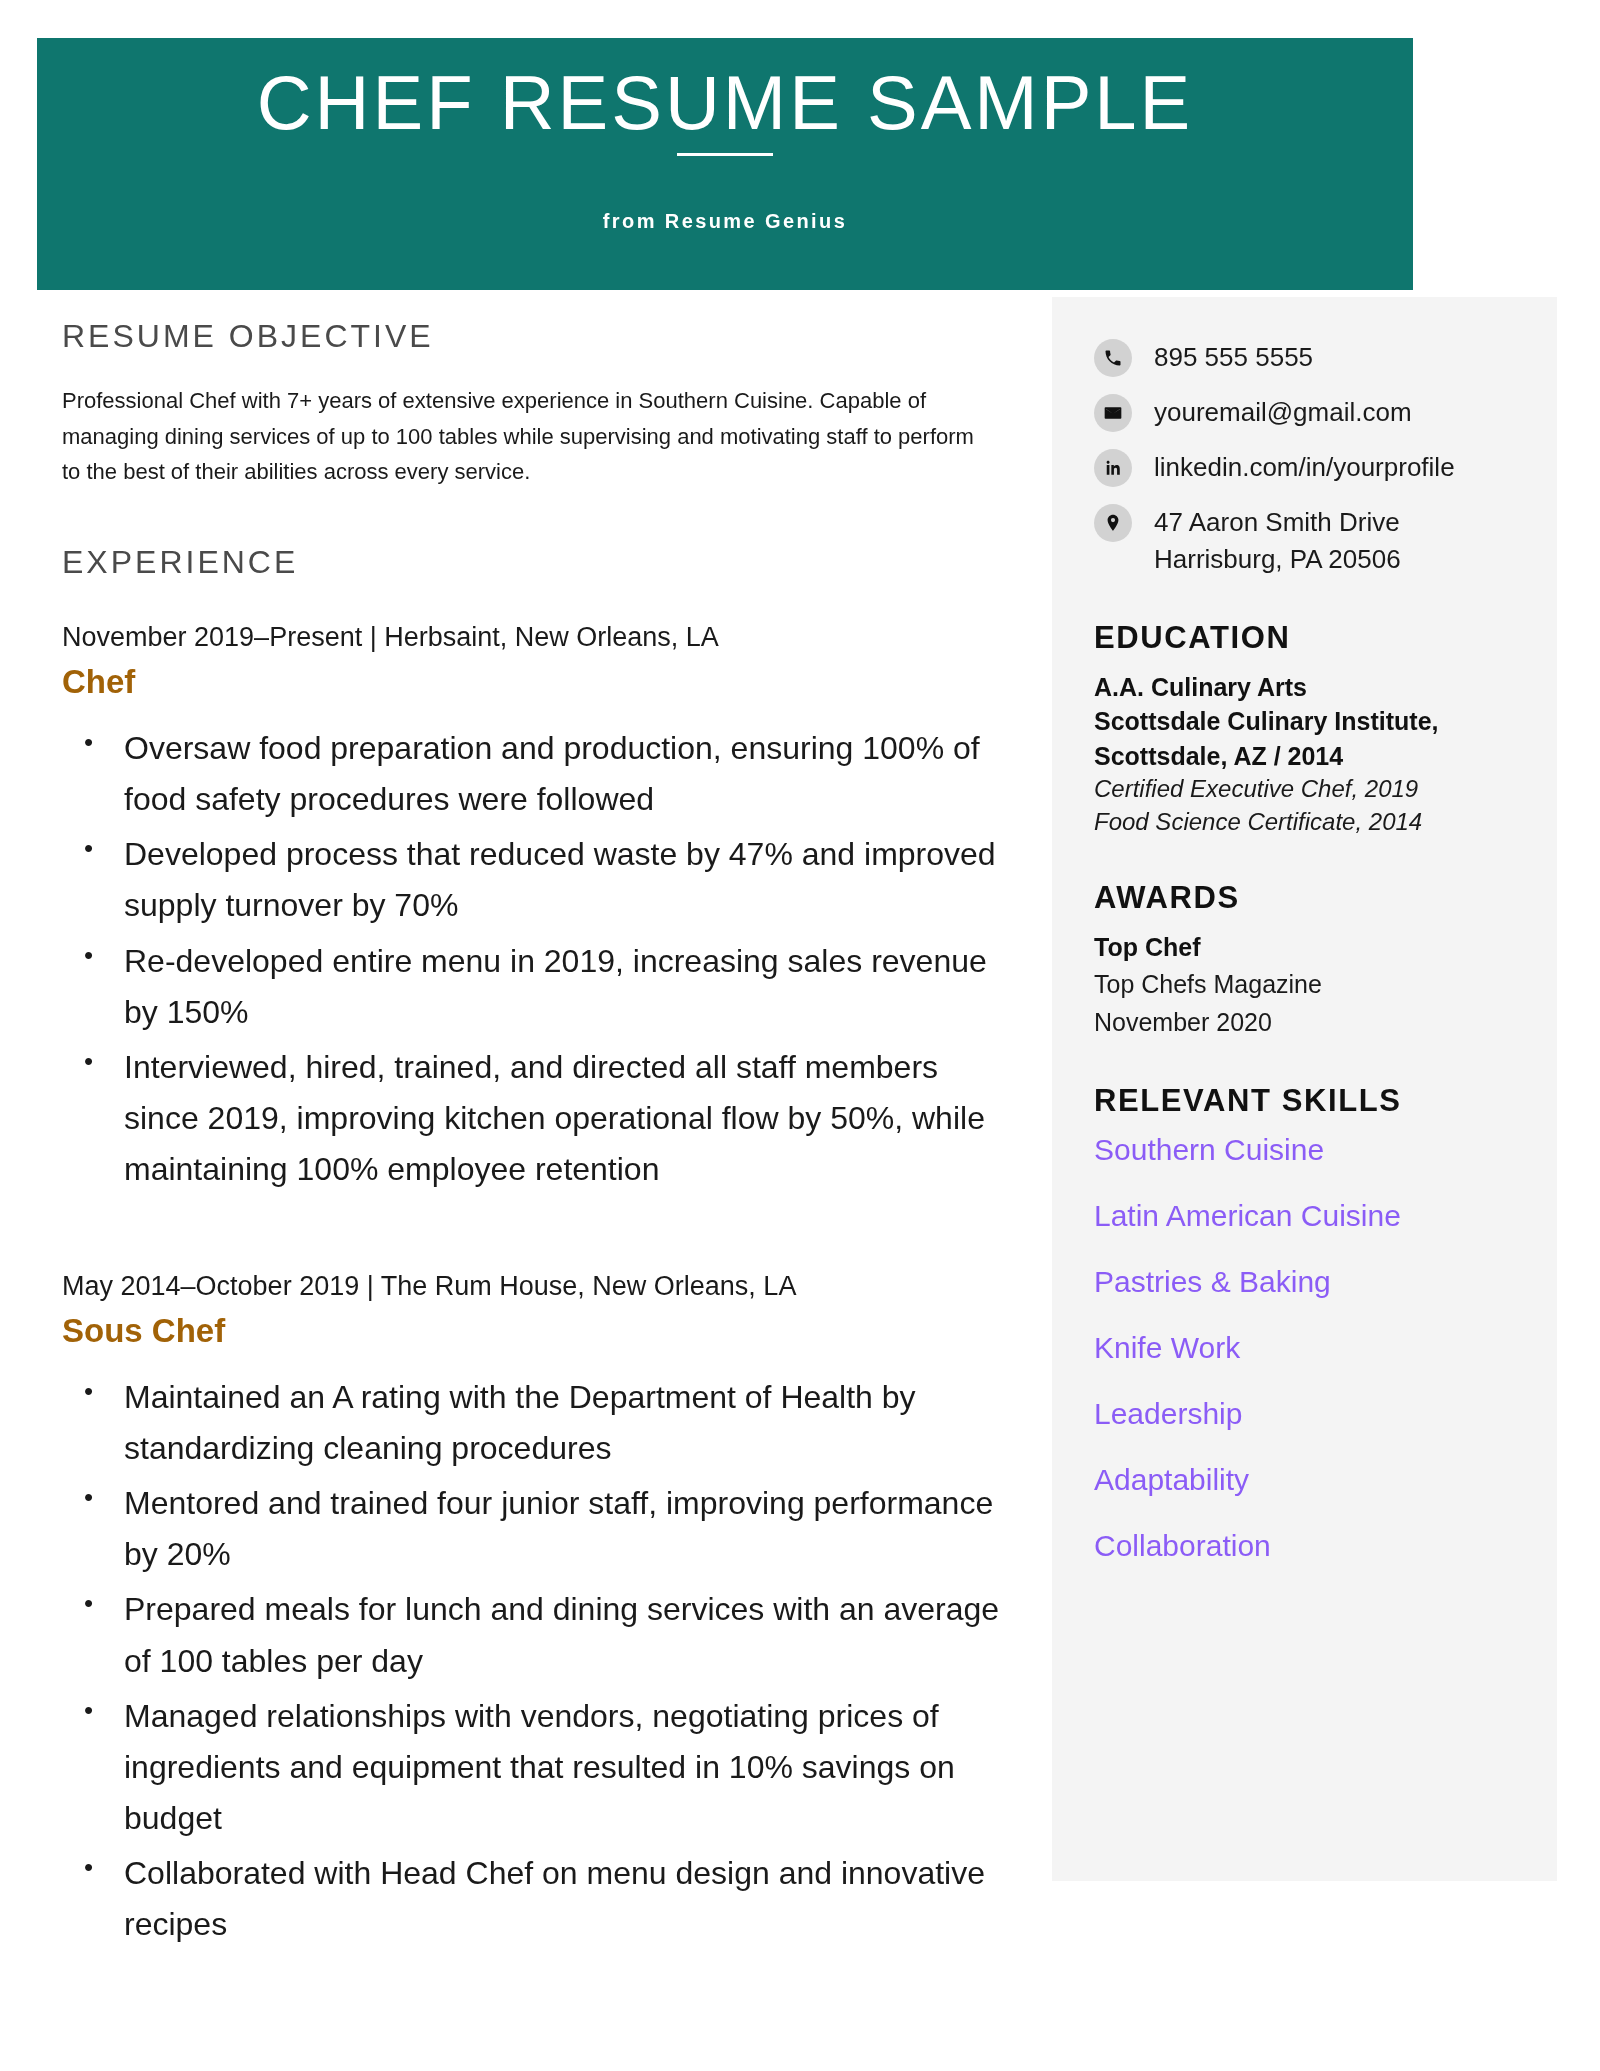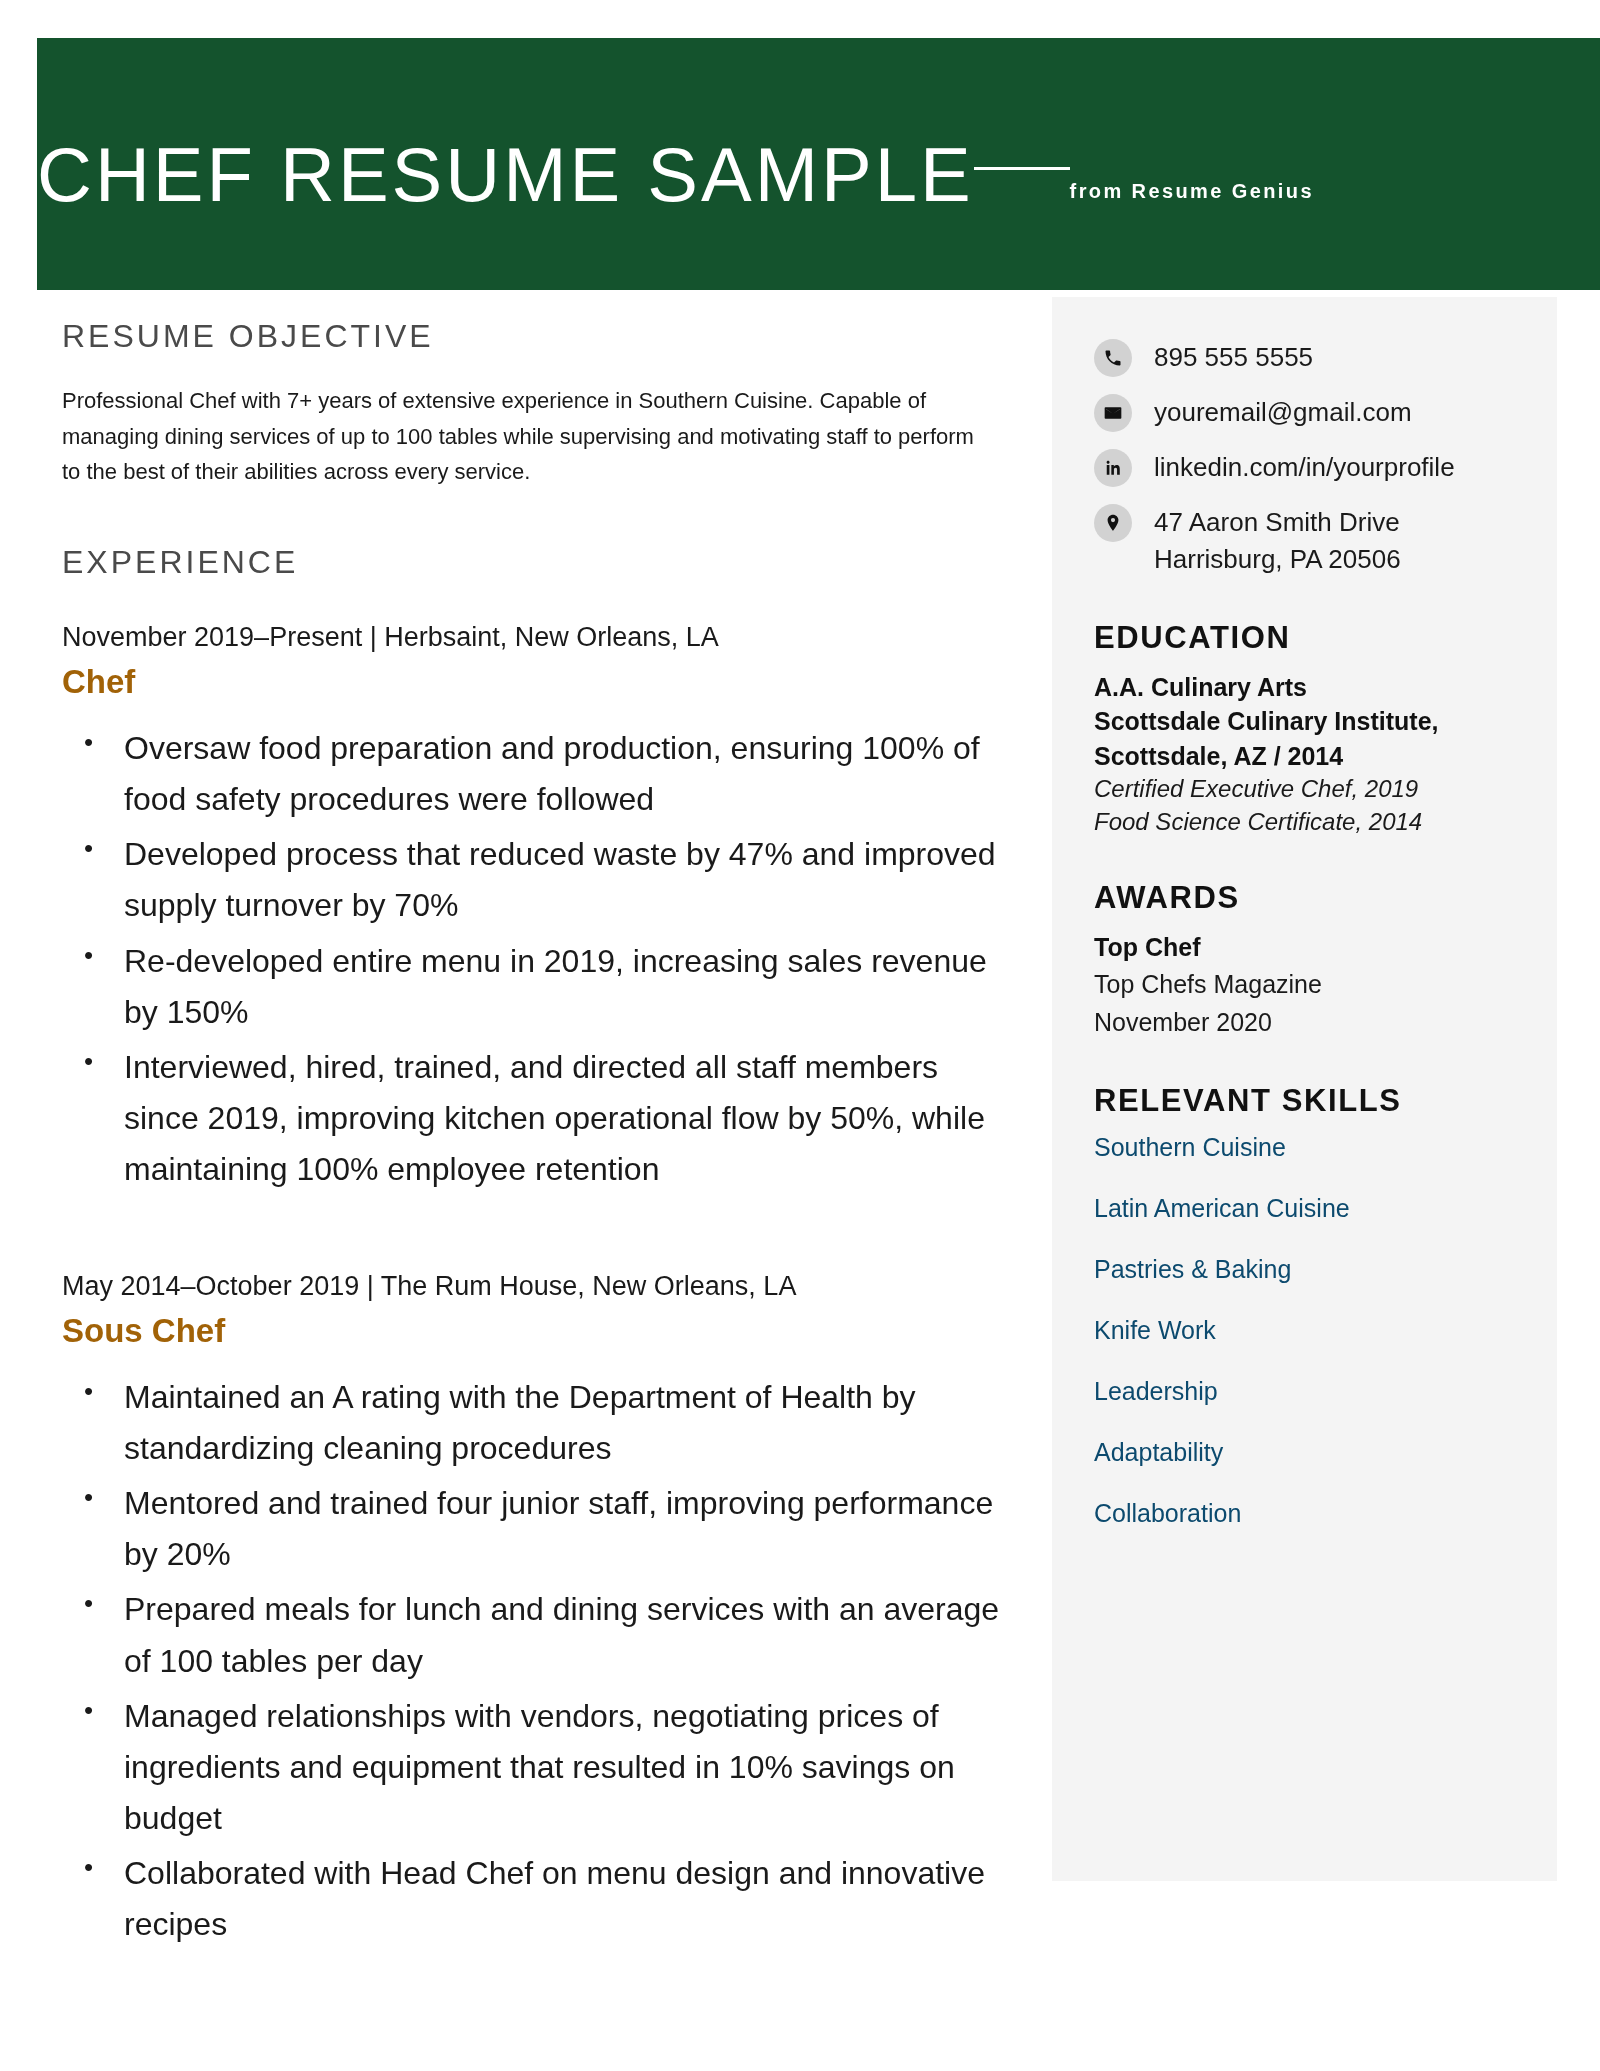--- a/index.html
+++ b/index.html
@@ -14,26 +14,26 @@
     position: relative;
     overflow: hidden;
     color: #1a1a1a;
   }
 
   
   .header-band {
     position: absolute;
     left: 37px;
     top: 38px;
-    width: 1564px;
+    width: 1376px;
     height: 252px;
-    background: #14532d;
+    background: #0f766e;
     box-sizing: border-box;
     display: flex;
-    flex-direction: row;
+    flex-direction: column;
     align-items: center;
   }
   .resume-title {
     margin: 0;
     padding-top: 22px;
     color: #ffffff;
     font-size: 76px;
     font-weight: 300;
     letter-spacing: 3px;
     line-height: 1.12;
@@ -124,22 +124,22 @@
     font-size: 25px;
     line-height: 1.53;
     color: #1a1a1a;
   }
   .skills-list {
     margin: 6px 0 0 0;
     padding: 0;
     list-style: none;
   }
   .skills-list li {
-    font-size: 25px;
-    color: #0c4a6e;
+    font-size: 30px;
+    color: #8b5cf6;
     margin-bottom: 32px;
   }
 
   
   .main-col {
     position: absolute;
     left: 62px;
     top: 318px;
     width: 950px;
   }

